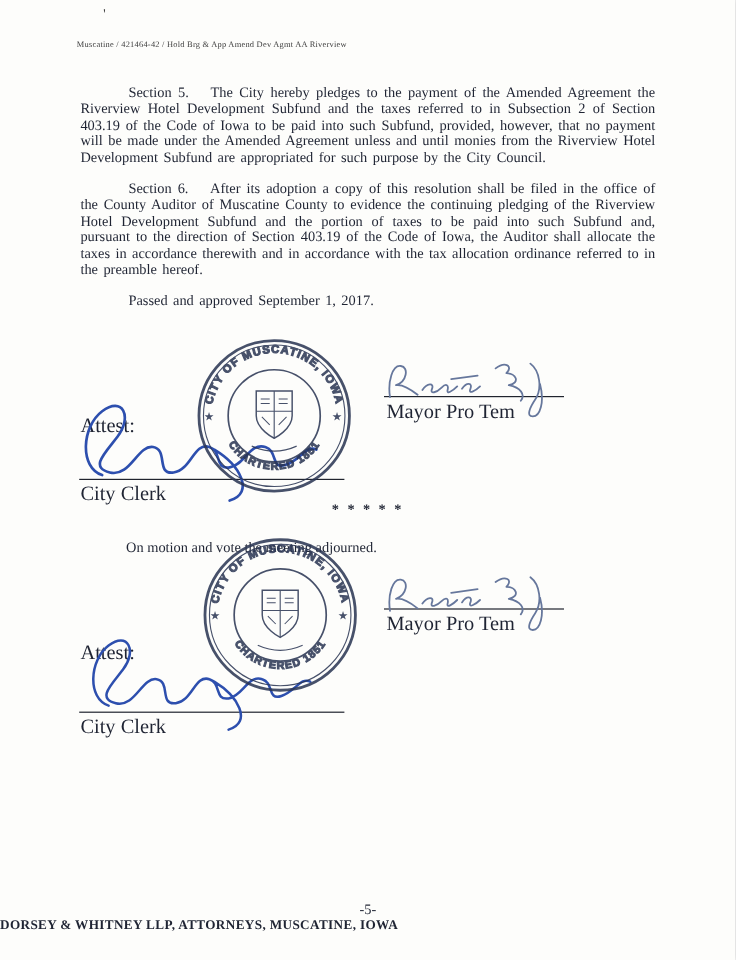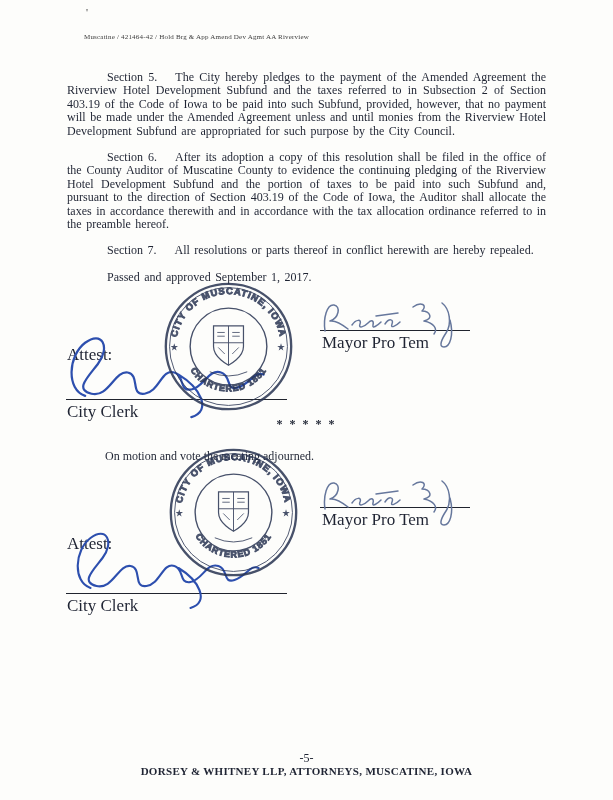--- a/index.html
+++ b/index.html
@@ -8,21 +8,21 @@
     width:613px;height:800px;
     margin:0 auto;
     background:#fdfdfb;
     font-family:"Liberation Serif", serif;
     color:#1f2433;
     overflow:hidden;
     box-shadow:0 0 4px rgba(0,0,0,.25);
   }
   .stray-mark{position:absolute;left:86px;top:6px;font-size:11px;color:#333;}
   .header-note{
-    position:absolute;left:84px;top:33px;
+    position:absolute;left:64px;top:33px;
     font-size:7px;letter-spacing:.2px;color:#3c3c3c;
   }
   .body-flow{
     position:absolute;left:67px;top:71px;width:479px;
     font-size:12px;line-height:13.4px;word-spacing:1.5px;
     text-align:justify;z-index:1;
   }
   .body-flow p{margin:0 0 13px 0;text-indent:40px;}
   .sgap{display:inline-block;width:18px;}
   .sig-line{position:absolute;border-bottom:1px solid #20242e;height:0;z-index:1;}
@@ -34,35 +34,34 @@
   .adjourn{position:absolute;left:105px;top:449px;font-size:12px;z-index:1;}
   .seal{position:absolute;width:131px;height:131px;opacity:.86;z-index:3;}
   .seal svg{width:100%;height:100%;}
   .seal *{stroke:#2a3553;}
   .seal text{stroke:none;fill:#2a3553;font-family:"Liberation Sans",sans-serif;font-weight:bold;}
   .sig{position:absolute;z-index:2;overflow:visible;}
   .sig svg{overflow:visible;}
   .mayor-ink path{stroke:#66779c;fill:none;stroke-width:1.5;stroke-linecap:round;stroke-linejoin:round;}
   .clerk-ink path{stroke:#2d4fae;fill:none;stroke-width:2.1;stroke-linecap:round;stroke-linejoin:round;}
   .footer-num{position:absolute;left:0;top:751px;width:613px;text-align:center;font-size:12px;}
-  .footer-firm{position:absolute;left:0;top:765px;width:613px;text-align:center;font-size:11px;font-weight:bold;letter-spacing:.3px;}
+  .footer-firm{position:absolute;left:0;top:765px;width:613px;font-size:11px;font-weight:bold;letter-spacing:.3px;}
 </style>
 </head>
 <body>
 
 <div class="page">
 
   <div class="stray-mark">'</div>
 
   <div class="header-note">Muscatine / 421464-42 / Hold Brg &amp; App Amend Dev Agmt AA Riverview</div>
 
   <div class="body-flow">
     <p><span>Section 5.</span><span class="sgap"></span><span>The City hereby pledges to the payment of the Amended Agreement the Riverview Hotel Development Subfund and the taxes referred to in Subsection 2 of Section 403.19 of the Code of Iowa to be paid into such Subfund, provided, however, that no payment will be made under the Amended Agreement unless and until monies from the Riverview Hotel Development Subfund are appropriated for such purpose by the City Council.</span></p>
     <p><span>Section 6.</span><span class="sgap"></span><span>After its adoption a copy of this resolution shall be filed in the office of the County Auditor of Muscatine County to evidence the continuing pledging of the Riverview Hotel Development Subfund and the portion of taxes to be paid into such Subfund and, pursuant to the direction of Section 403.19 of the Code of Iowa, the Auditor shall allocate the taxes in accordance therewith and in accordance with the tax allocation ordinance referred to in the preamble hereof.</span></p>
-    <p><span>Section 7.</span><span class="sgap"></span><span>All resolutions or parts thereof in conflict herewith are hereby repealed.</span></p>
     <p>Passed and approved September 1, 2017.</p>
   </div>
 
   <div class="seal" style="left:163px;top:281px;">
     <svg viewBox="0 0 140 140">
       <defs>
         <path id="sealA-top" d="M 14,70 A 56,56 0 0 1 126,70" fill="none"></path>
         <path id="sealA-bot" d="M 22,70 A 48,48 0 0 0 118,70" fill="none"></path>
       </defs>
       <circle cx="70" cy="70" r="67" fill="none" stroke-width="2.5"></circle>

